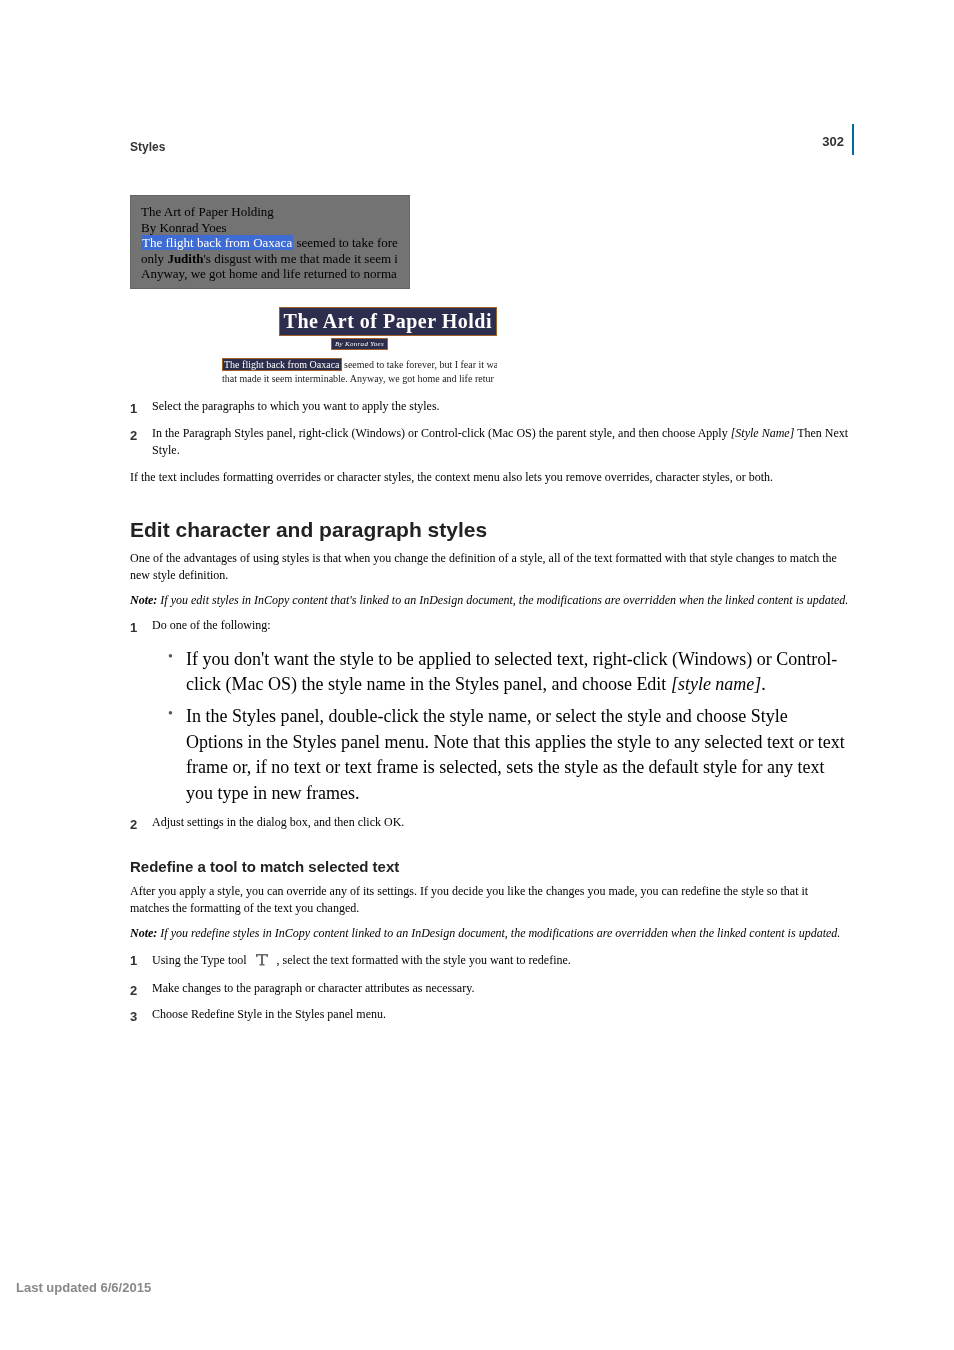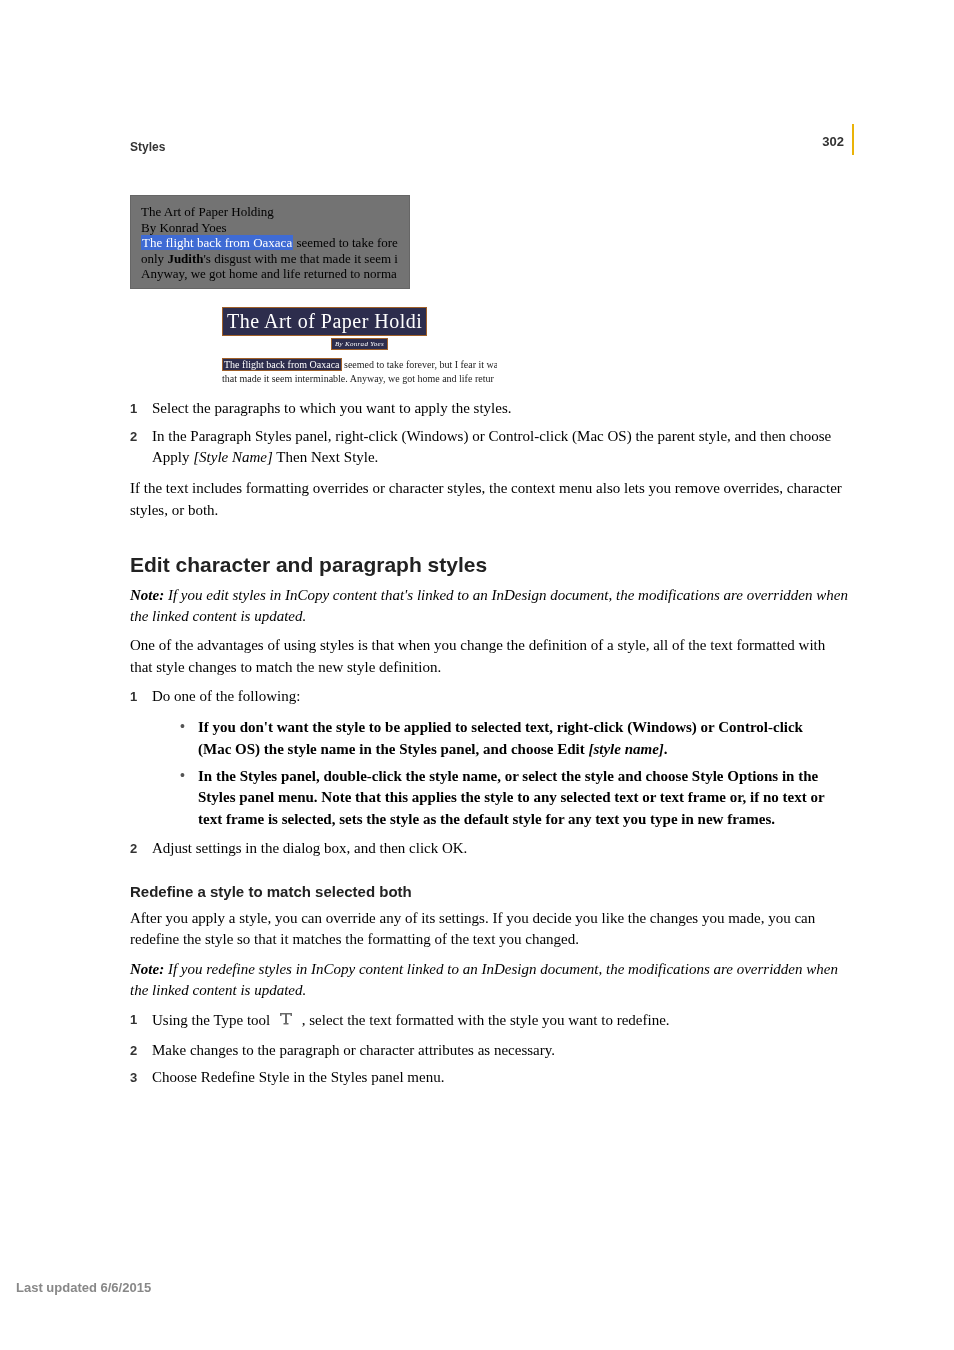--- a/index.html
+++ b/index.html
@@ -22,21 +22,21 @@
     left: 130px;
     font-family: "Myriad Pro", "Segoe UI", Arial, sans-serif;
     font-size: 12px;
     font-weight: 700;
     color: #333;
   }
   .page-number {
     position: absolute;
     top: 124px;
     right: 100px;
-    border-right: 2px solid #eab308;
+    border-right: 2px solid #0369a1;
     padding: 10px 8px 6px 0;
     font-family: "Myriad Pro", "Segoe UI", Arial, sans-serif;
     font-weight: 700;
     font-size: 13px;
     color: #333;
   }
   .content {
     margin-top: 55px;
   }
 
@@ -62,22 +62,23 @@
     color: #fff;
     padding: 0 1px;
   }
   .fig-after {
     width: 275px;
     margin-left: 92px;
     margin-top: 18px;
     font-family: "Times New Roman", serif;
   }
   .fig-after-title-wrap {
-    text-align: left;
+    text-align: right;
     margin-bottom: 2px;
+    font-weight: bold;
   }
   .fig-after-title {
     display: inline-block;
     font-family: Georgia, "Times New Roman", serif;
     font-size: 20px;
     color: #fff;
     background: #2d2d4d;
     padding: 2px 4px;
     border: 1px solid #a06028;
     letter-spacing: 0.5px;
@@ -153,34 +154,33 @@
     color: #222;
     margin: 32px 0 6px 0;
   }
   h3.subsection {
     font-family: "Myriad Pro", "Segoe UI", Arial, sans-serif;
     font-weight: 700;
     font-size: 15px;
     color: #222;
     margin: 24px 0 4px 0;
   }
-  .body-text { font-size: 15px; line-height: 1.42; }
+  .body-text { font-size: 12px; line-height: 1.42; }
 
   ul.bullets {
     list-style: none;
     padding: 0;
     margin: 4px 0 4px 34px;
   }
   ul.bullets > li {
     position: relative;
     padding-left: 18px;
-    font-size: 15px;
+    font-size: 18px;
     line-height: 1.42;
-    margin: 6px 16px;
-    font-weight: bold;
+    margin: 6px 4px;
   }
   ul.bullets > li::before {
     content: "•";
     position: absolute;
     left: 0;
     top: 0;
     color: #555;
     font-size: 14px;
   }
 
@@ -250,45 +250,45 @@
         <span class="num">2</span>
         <span class="txt body-text">
           <span>In the Paragraph Styles panel, right-click (Windows) or Control-click (Mac OS) the parent style, and then choose Apply </span><span class="italic">[Style Name]</span><span> Then Next Style.</span>
         </span>
       </li>
     </ol>
 
     <p class="body-para body-text">If the text includes formatting overrides or character styles, the context menu also lets you remove overrides, character styles, or both.</p>
 
     <h2 class="section">Edit character and paragraph styles</h2>
+    <p class="body-para body-text">One of the advantages of using styles is that when you change the definition of a style, all of the text formatted with that style changes to match the new style definition.</p>
     <p class="body-para body-text italic">
       <span class="bold-italic">Note:</span><span> If you edit styles in InCopy content that's linked to an InDesign document, the modifications are overridden when the linked content is updated.</span>
     </p>
-    <p class="body-para body-text">One of the advantages of using styles is that when you change the definition of a style, all of the text formatted with that style changes to match the new style definition.</p>
 
     <ol class="numsteps">
       <li>
         <span class="num">1</span>
         <span class="txt body-text">Do one of the following:</span>
       </li>
     </ol>
     <ul class="bullets">
       <li>
         <span>If you don't want the style to be applied to selected text, right-click (Windows) or Control-click (Mac OS) the style name in the Styles panel, and choose Edit </span><span class="italic">[style name]</span><span>.</span>
       </li>
       <li>In the Styles panel, double-click the style name, or select the style and choose Style Options in the Styles panel menu. Note that this applies the style to any selected text or text frame or, if no text or text frame is selected, sets the style as the default style for any text you type in new frames.</li>
     </ul>
     <ol class="numsteps">
       <li>
         <span class="num">2</span>
         <span class="txt body-text">Adjust settings in the dialog box, and then click OK.</span>
       </li>
     </ol>
 
-    <h3 class="subsection">Redefine a style to match selected both</h3>
+    <h3 class="subsection">Redefine a tool to match selected text</h3>
     <p class="body-para body-text">After you apply a style, you can override any of its settings. If you decide you like the changes you made, you can redefine the style so that it matches the formatting of the text you changed.</p>
     <p class="body-para body-text italic">
       <span class="bold-italic">Note:</span><span> If you redefine styles in InCopy content linked to an InDesign document, the modifications are overridden when the linked content is updated.</span>
     </p>
     <ol class="numsteps">
       <li>
         <span class="num">1</span>
         <span class="txt body-text">
           <span>Using the Type tool </span>
           <span class="type-tool-icon">

